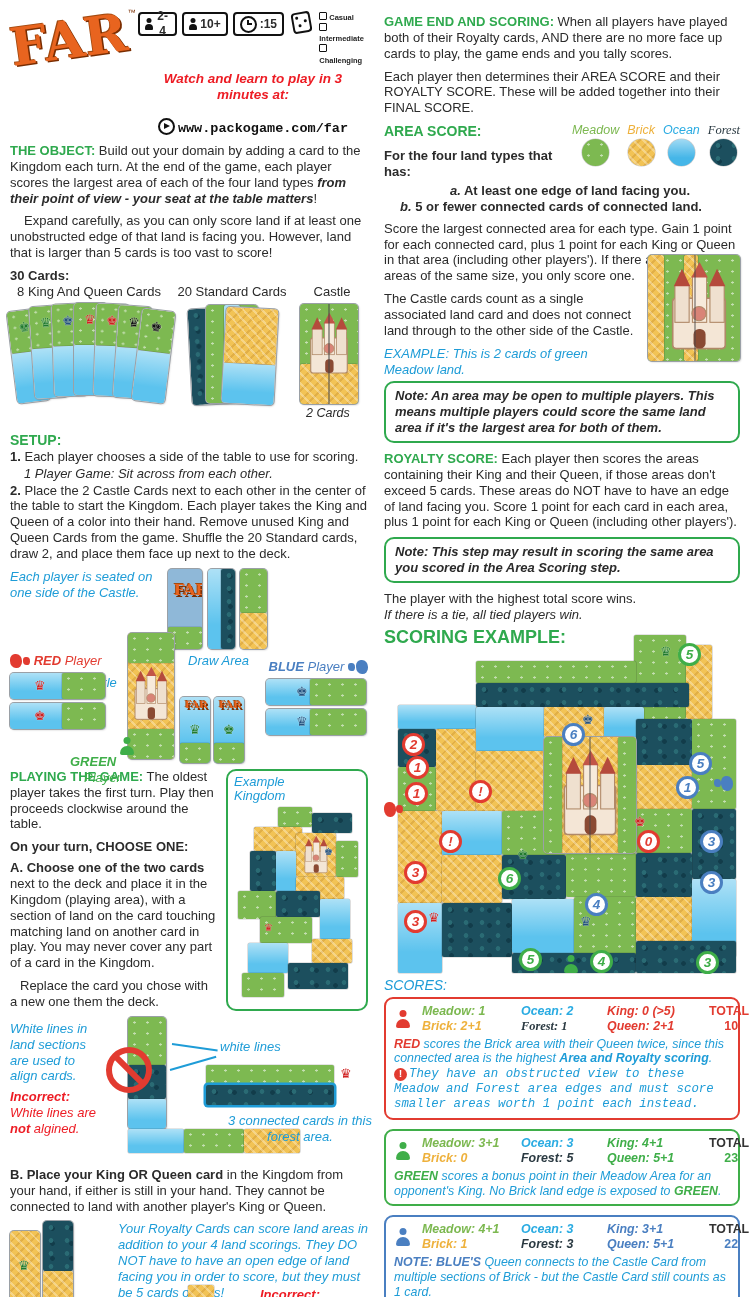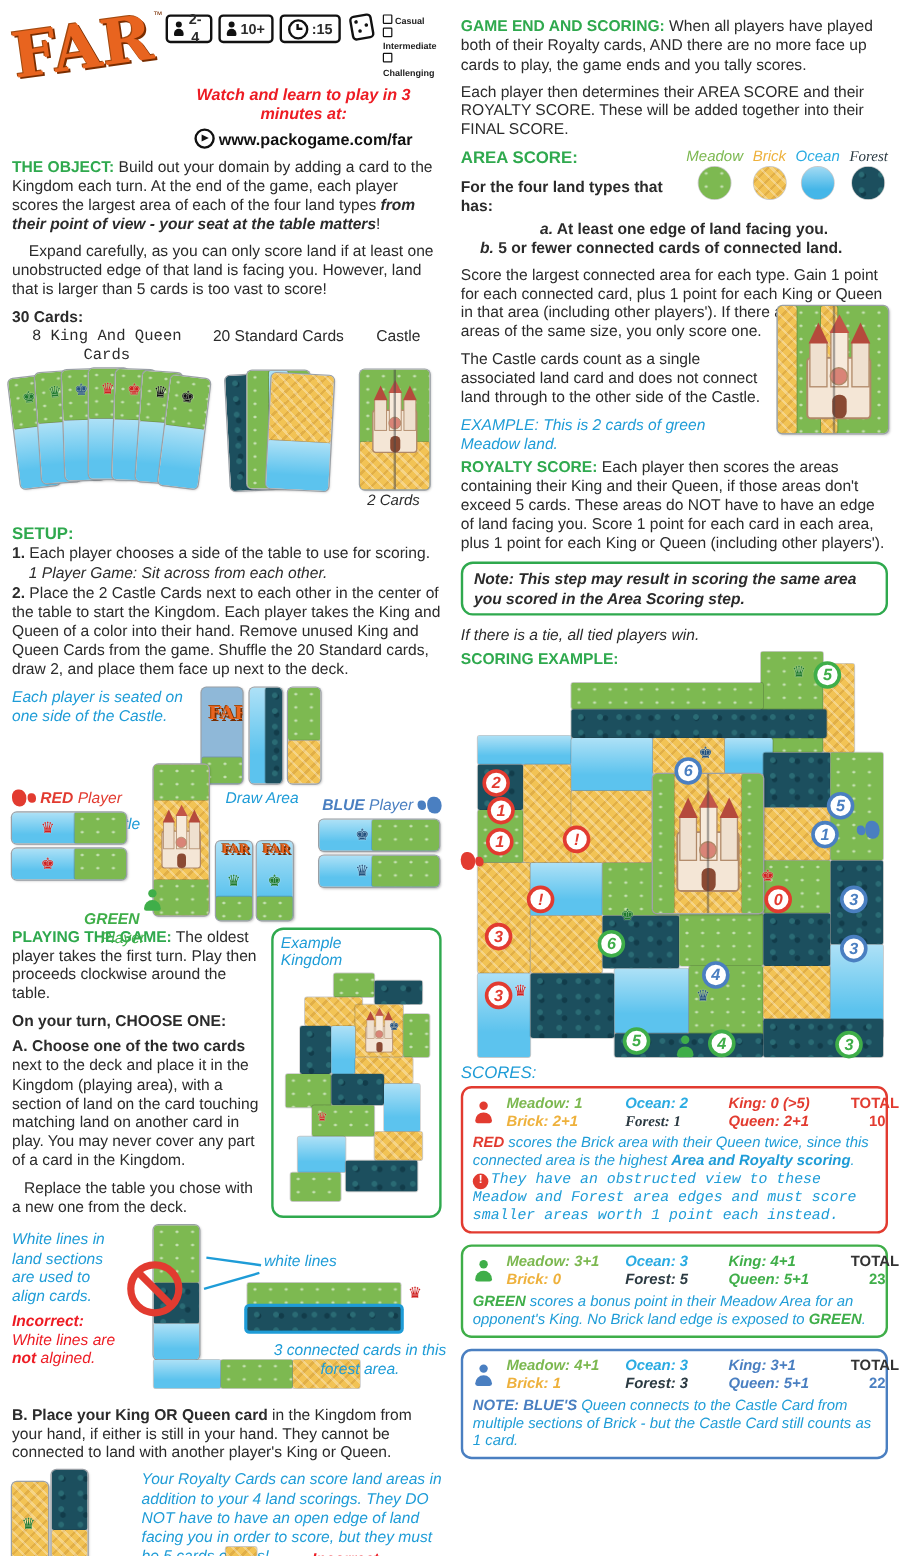--- a/index.html
+++ b/index.html
@@ -26,21 +26,21 @@
   .mini-person::before{content:"";position:absolute;left:50%;top:0;transform:translateX(-50%);width:5px;height:5px;border-radius:50%;background:#111;}
   .mini-person::after{content:"";position:absolute;left:50%;bottom:0;transform:translateX(-50%);width:8px;height:6px;border-radius:4px 4px 1px 1px;background:#111;}
   .clock{display:inline-block;width:13px;height:13px;border:2px solid #111;border-radius:50%;position:relative;background:#fff;}
   .clock::before{content:"";position:absolute;left:5px;top:2px;width:2px;height:5px;background:#111;}
   .clock::after{content:"";position:absolute;left:6px;top:5px;width:4px;height:2px;background:#111;}
   .die{display:inline-block;width:17px;height:17px;background:#fff;border:2px solid #111;border-radius:4px;transform:rotate(-10deg);position:relative;margin:0 3px;}
   .die i{position:absolute;width:3px;height:3px;background:#111;border-radius:50%;}
   .diffs{font-size:7.5px;text-align:left;line-height:1.35;font-weight:bold;color:#222;}
   .cbx{display:inline-block;width:6px;height:6px;border:1px solid #111;margin-right:2px;border-radius:1px;}
   .watch{color:#ed1c24;font-weight:bold;font-style:italic;font-size:13.5px;margin-top:5px;}
-  .urlline{font-weight:bold;font-size:13.5px;color:#111;margin-top:3px;}
+  .urlline{font-weight:bold;font-size:13.5px;color:#111;margin-top:14px;font-family:Liberation Mono, monospace;}
   .play{display:inline-block;width:13px;height:13px;border:2px solid #111;border-radius:50%;position:relative;vertical-align:-3px;margin-right:3px;}
   .play::before{content:"";position:absolute;left:4px;top:3px;border-left:6px solid #111;border-top:3.5px solid transparent;border-bottom:3.5px solid transparent;}
   
   .t{position:absolute;border-radius:2px;box-shadow:0 0 0 .6px rgba(40,40,40,.25);}
   .tm{background-color:#7db951;background-image:radial-gradient(rgba(255,255,255,.55) 1px,transparent 1.6px);background-size:13px 11px;}
   .tb{background-color:#f2c355;background-image:repeating-linear-gradient(45deg,rgba(255,255,255,.3) 0 2px,transparent 2px 7px),repeating-linear-gradient(-45deg,rgba(205,150,52,.45) 0 2px,transparent 2px 7px);}
   .to{background-color:#5cc3ee;background-image:linear-gradient(180deg,rgba(255,255,255,.5),rgba(255,255,255,0) 70%);}
   .tf{background-color:#1c4f5e;background-image:radial-gradient(circle,#2a6b74 2px,transparent 2.7px),radial-gradient(circle,#123c4a 2px,transparent 2.7px);background-size:16px 13px,19px 15px;}
   .card{border-radius:4px;box-shadow:0 0 0 1px #9aa0a6,1px 1px 2px rgba(0,0,0,.25);overflow:hidden;position:absolute;background:#fff;}
   .seg{position:absolute;left:0;right:0;}
@@ -133,21 +133,21 @@
         <div class="watch">Watch and learn to play in 3 minutes at:</div>
         <div class="urlline"><span class="play"></span><span>www.packogame.com/far</span></div>
       </div>
     </div>
 
     <p><span class="gh">THE OBJECT:</span><span> Build out your domain by adding a card to the Kingdom each turn. At the end of the game, each player scores the largest area of each of the four land types </span><span class="bold-it">from their point of view - your seat at the table matters</span><span>!</span></p>
     <p style="text-indent:14px;">Expand carefully, as you can only score land if at least one unobstructed edge of that land is facing you. However, land that is larger than 5 cards is too vast to score!</p>
 
     <div style="font-weight:bold;">30 Cards:</div>
     <div class="cardlabels">
-      <span style="width:158px;text-align:center;font-family:Liberation Mono, monospace;">8 King And Queen Cards</span>
+      <span style="width:158px;text-align:center;">8 King And Queen Cards</span>
       <span style="width:128px;text-align:center;">20 Standard Cards</span>
       <span style="flex:1;text-align:center;">Castle</span>
     </div>
     <div class="cards30">
 
       <div class="card" style="left:2px;top:8px;width:33px;height:92px;transform:rotate(-7deg);">
           <div class="seg tm t" style="top:0;height:42px;"></div>
           <div class="seg to t" style="top:42px;height:50px;"></div>
           <span class="gly glyK g-green" style="left:10px;top:10px;"></span>
         </div>
@@ -301,21 +301,21 @@
         <i class="t tf" style="left:54px;top:156px;width:60px;height:26px;"></i>
         <i class="t tm" style="left:8px;top:166px;width:42px;height:24px;"></i>
         <span class="gly glyQ g-red" style="left:30px;top:116px;font-size:10px;"></span>
         <span class="gly glyK g-blue" style="left:90px;top:40px;font-size:10px;"></span>
       </div>
     </div>
 
     <p><span class="gh">PLAYING THE GAME:</span><span> The oldest player takes the first turn. Play then proceeds clockwise around the table.</span></p>
     <p style="font-weight:bold;margin-bottom:5px;">On your turn, CHOOSE ONE:</p>
     <p><b>A. </b><b>Choose one of the two cards</b><span> next to the deck and place it in the Kingdom (playing area), with a section of land on the card touching matching land on another card in play. You may never cover any part of a card in the Kingdom.</span></p>
-    <p style="text-indent:10px;">Replace the table you chose with a new one from the deck.</p>
+    <p style="text-indent:10px;">Replace the card you chose with a new one them the deck.</p>
 
     <div class="diag1">
       <div class="bi" style="position:absolute;left:0;top:4px;width:86px;">White lines in land sections are used to align cards.</div>
       <div class="card" style="left:118px;top:0;width:38px;height:112px;">
           <div class="seg tm t" style="top:0;height:48px;"></div>
           <div class="seg tf t" style="top:48px;height:34px;"></div>
           <div class="seg to t" style="top:82px;height:30px;"></div>
         </div>
       <div class="nosym" style="left:96px;top:30px;width:46px;height:46px;"></div>
       <div class="bi" style="position:absolute;left:210px;top:22px;">white lines</div>
@@ -379,29 +379,31 @@
           <svg width="70" height="92" viewBox="0 0 60 84" style="position:absolute;left:16px;top:6px;">
             <use href="#cas"></use>
           </svg>
           <div style="position:absolute;left:46px;top:0;width:1.5px;height:106px;background:rgba(70,70,70,.45);"></div>
         </div>
       <p style="margin-right:0;">Score the largest connected area for each type. Gain 1 point for each connected card, plus 1 point for each King or Queen in that area (including other players'). If there are multiple tied areas of the same size, you only score one.</p>
       <p style="margin-right:100px;">The Castle cards count as a single associated land card and does not connect land through to the other side of the Castle.</p>
       <p class="bi" style="margin-right:100px;margin-bottom:4px;">EXAMPLE: This is 2 cards of green Meadow land.</p>
     </div>
 
+    <div class="note">Note: An area may be open to multiple players. This means multiple players could score the same land area if it's the largest area for both of them.</div>
 
     <p><span class="gh">ROYALTY SCORE:</span><span> Each player then scores the areas containing their King and their Queen, if those areas don't exceed 5 cards. These areas do NOT have to have an edge of land facing you. Score 1 point for each card in each area, plus 1 point for each King or Queen (including other players').</span></p>
 
     <div class="note">Note: This step may result in scoring the same area you scored in the Area Scoring step.</div>
 
     <div style="margin-bottom:4px;">
+      <div>The player with the highest total score wins.</div>
       <div class="it">If there is a tie, all tied players win.</div>
     </div>
-    <div class="gh" style="font-size:13px;">SCORING EXAMPLE:</div>
+    <div class="gh" style="font-size:18px;">SCORING EXAMPLE:</div>
 
     <div class="mapex">
       <i class="t tm" style="left:250px;top:0;width:52px;height:84px;"></i>
       <i class="t tb" style="left:302px;top:10px;width:26px;height:74px;"></i>
       <i class="t tm" style="left:92px;top:26px;width:160px;height:22px;"></i>
       <i class="t tf" style="left:92px;top:48px;width:213px;height:24px;"></i>
       <i class="t to" style="left:14px;top:70px;width:78px;height:24px;"></i>
       <i class="t tf" style="left:14px;top:94px;width:38px;height:38px;"></i>
       <i class="t tm" style="left:14px;top:132px;width:38px;height:44px;"></i>
       <i class="t tb" style="left:52px;top:94px;width:40px;height:82px;"></i>

